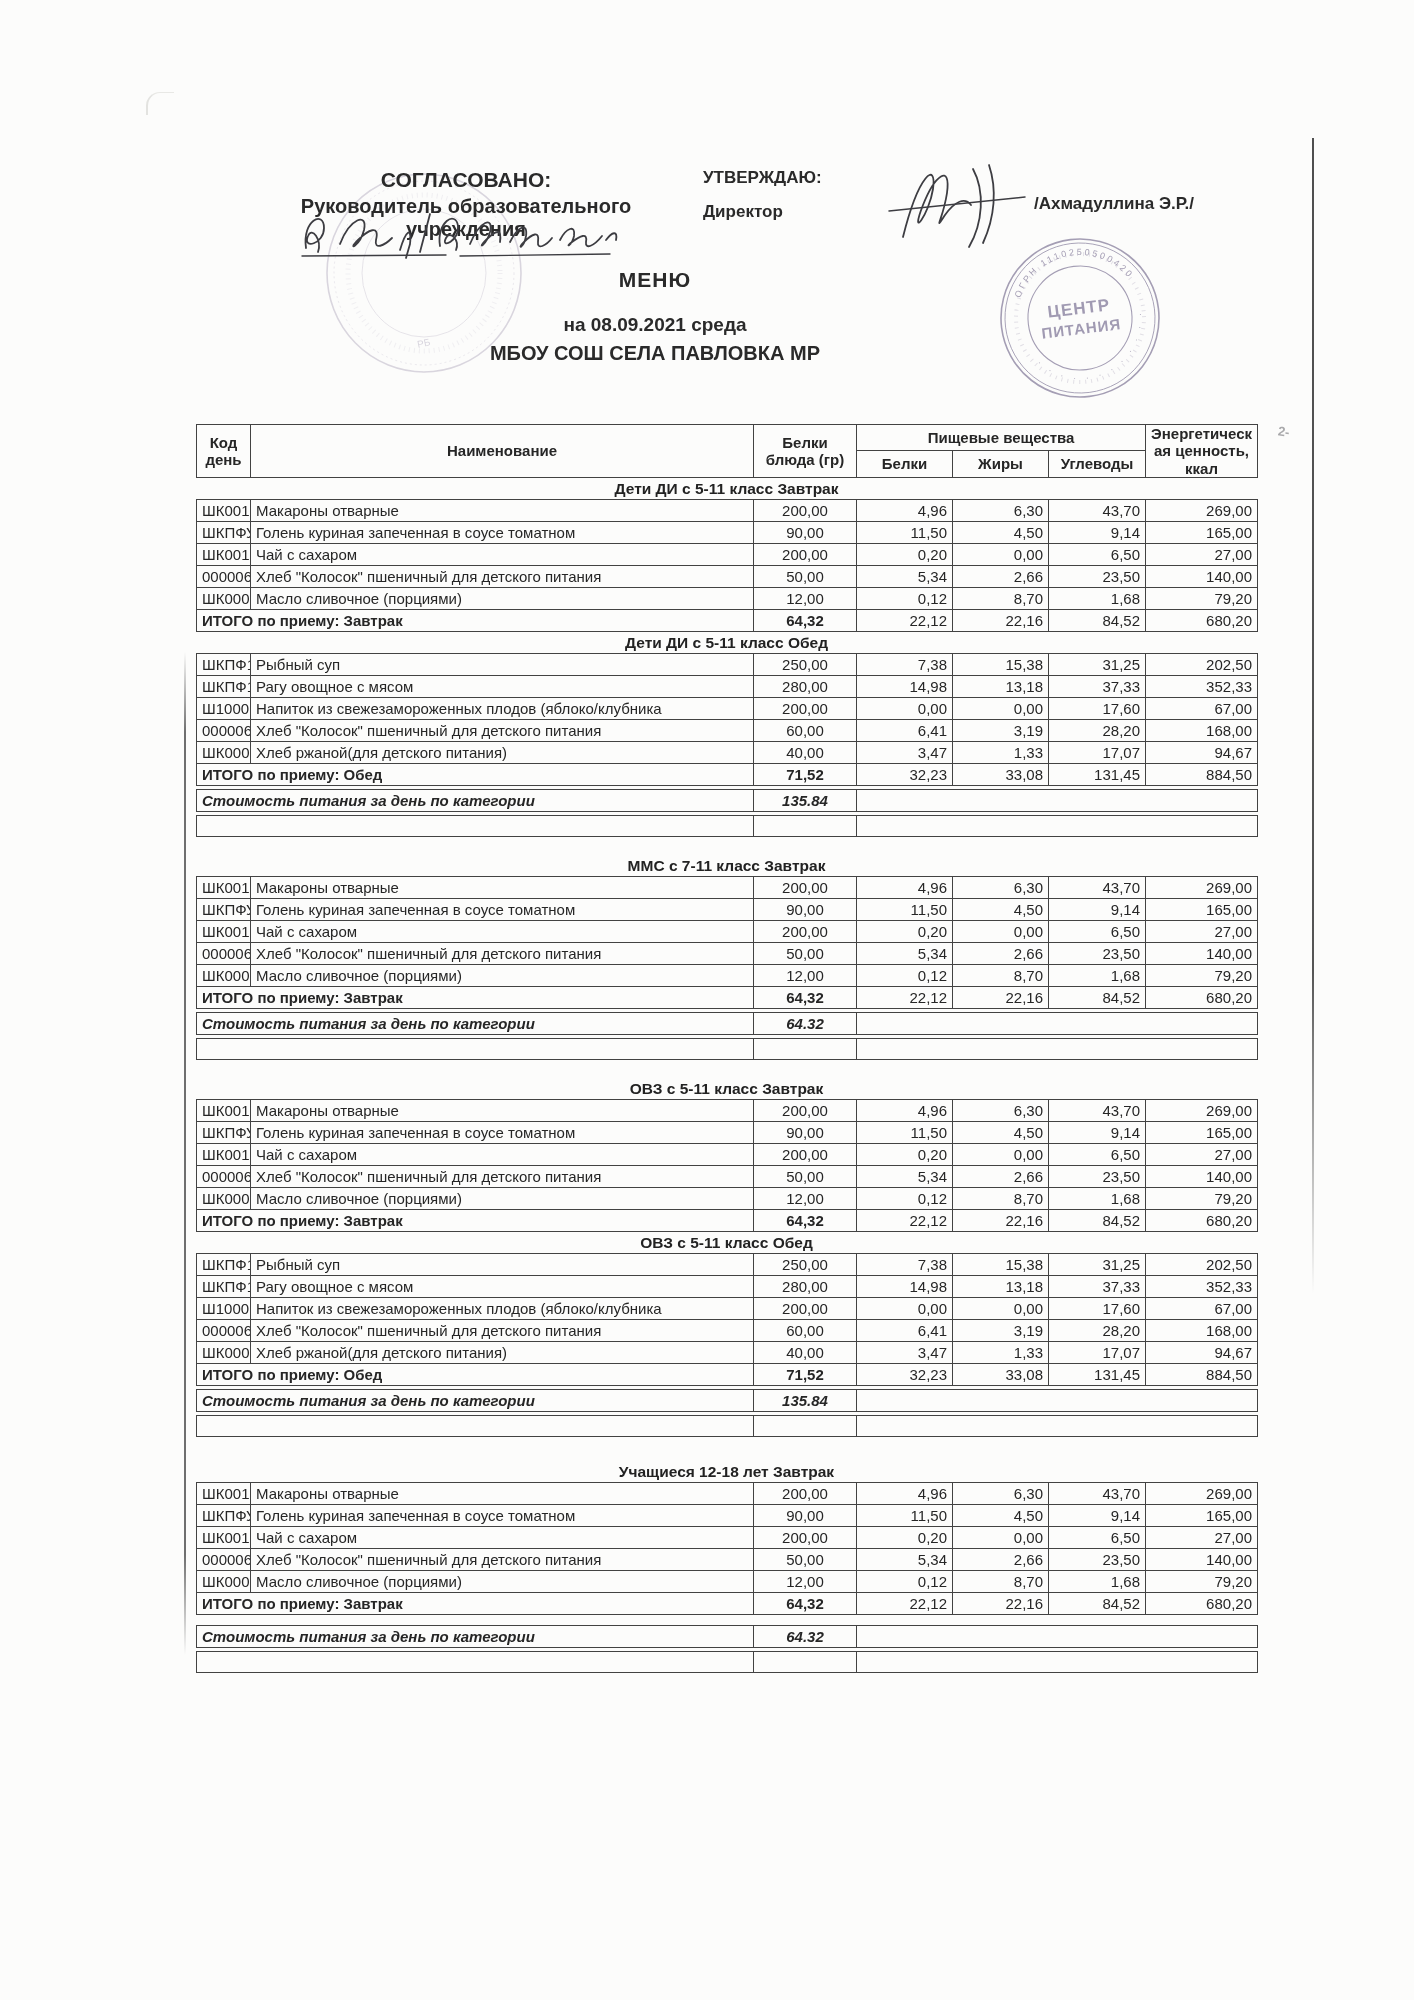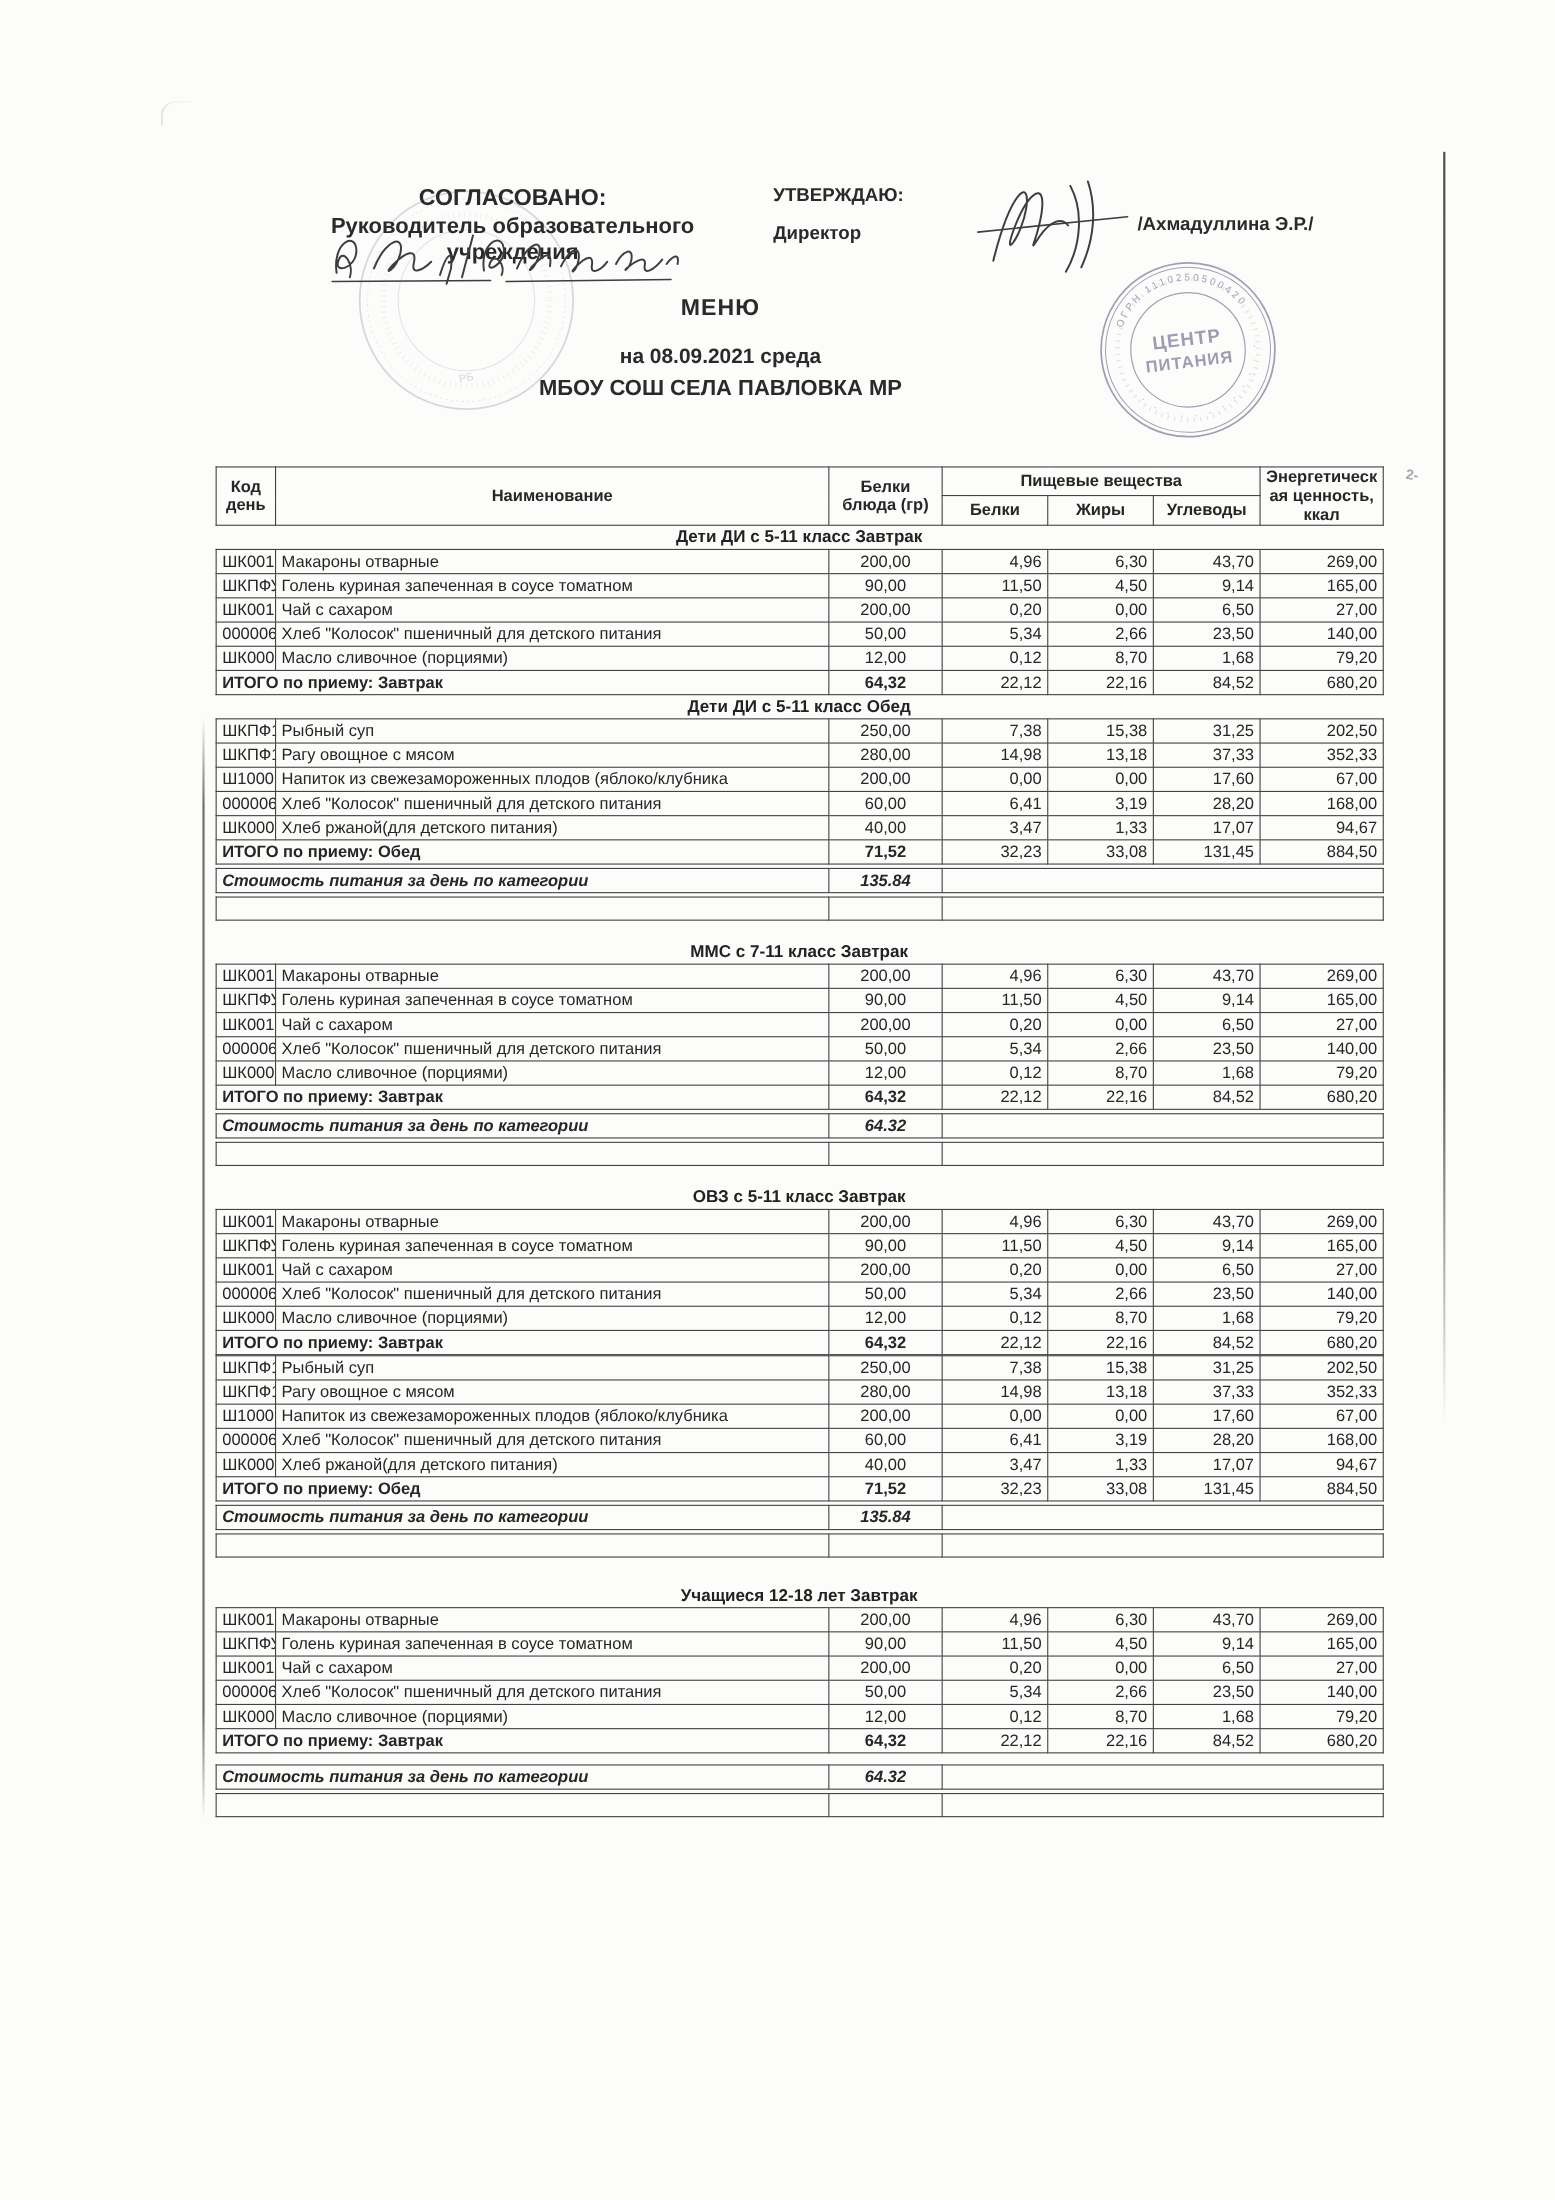--- a/index.html
+++ b/index.html
@@ -485,20 +485,21 @@
             <tr>
               <td class="total-label" colspan="2">ИТОГО по приему: Завтрак</td>
               <td class="total-out">64,32</td>
               <td class="cell-num">22,12</td>
               <td class="cell-num">22,16</td>
               <td class="cell-num">84,52</td>
               <td class="cell-num">680,20</td>
             </tr>
           </tbody>
         </table>
+        <div class="section-bar">ОВЗ с 5-11 класс Обед</div>
         <table class="menu-table">
           <colgroup>
             <col style="width: 54px;">
             <col style="width: 503px;">
             <col style="width: 103px;">
             <col style="width: 96px;">
             <col style="width: 96px;">
             <col style="width: 97px;">
             <col style="width: 112px;">
           </colgroup>

